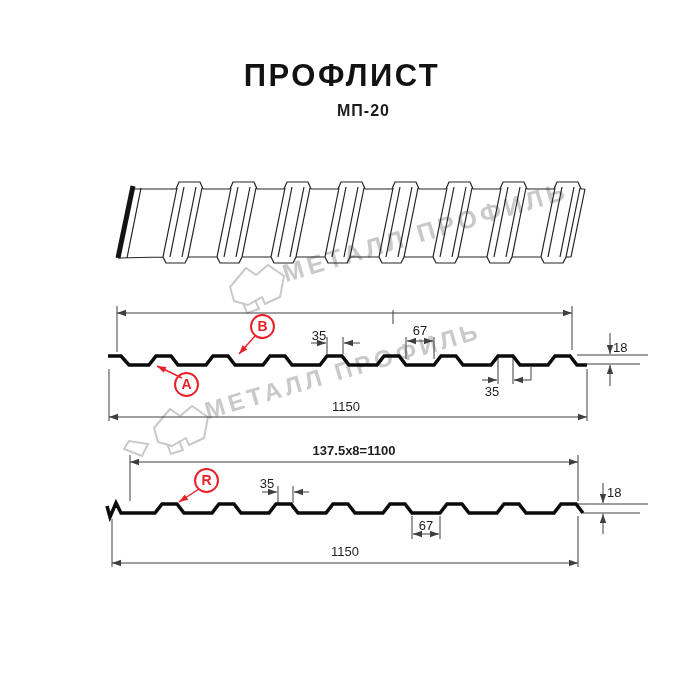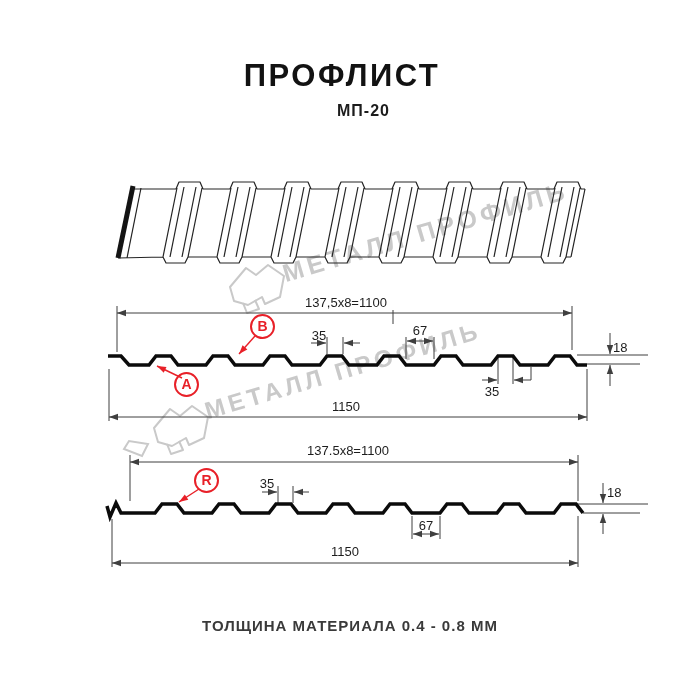--- a/index.html
+++ b/index.html
@@ -115,31 +115,29 @@
     <g stroke="#e82028" stroke-width="1.4">
       <line x1="182" y1="378" x2="157" y2="366" marker-end="url(#arrR)"></line>
       <line x1="255" y1="336" x2="239" y2="354" marker-end="url(#arrR)"></line>
       <line x1="199" y1="489" x2="179" y2="502" marker-end="url(#arrR)"></line>
     </g>
   </svg>
 
   <div class="abs title">ПРОФЛИСТ</div>
   <div class="abs subtitle">МП-20</div>
 
-  <div class="abs dim ctr" style="left:246px;top:296px;width:200px;">137,5x8=1100</div>
   <div class="abs dim ctr" style="left:305px;top:329px;width:28px;">35</div>
   <div class="abs dim ctr" style="left:406px;top:324px;width:28px;">67</div>
   <div class="abs dim" style="left:613px;top:341px;">18</div>
   <div class="abs dim ctr" style="left:478px;top:385px;width:28px;">35</div>
   <div class="abs dim ctr" style="left:296px;top:400px;width:100px;">1150</div>
 
-  <div class="abs dim ctr" style="left:248px;top:444px;width:200px;">137.5x8=1100</div>
+  <div class="abs dim ctr" style="left:254px;top:444px;width:200px;font-weight:bold;">137.5x8=1100</div>
   <div class="abs dim ctr" style="left:253px;top:477px;width:28px;">35</div>
   <div class="abs dim ctr" style="left:412px;top:519px;width:28px;">67</div>
   <div class="abs dim" style="left:607px;top:486px;">18</div>
   <div class="abs dim ctr" style="left:295px;top:545px;width:100px;">1150</div>
 
   <div class="abs rlabel" style="left:174px;top:372px;">A</div>
   <div class="abs rlabel" style="left:250px;top:314px;">B</div>
   <div class="abs rlabel" style="left:194px;top:468px;">R</div>
 
-  <div class="abs footer">ТОЛЩИНА МАТЕРИАЛА 0.4 - 0.8 ММ</div>
 </div>
 
 </body></html>

